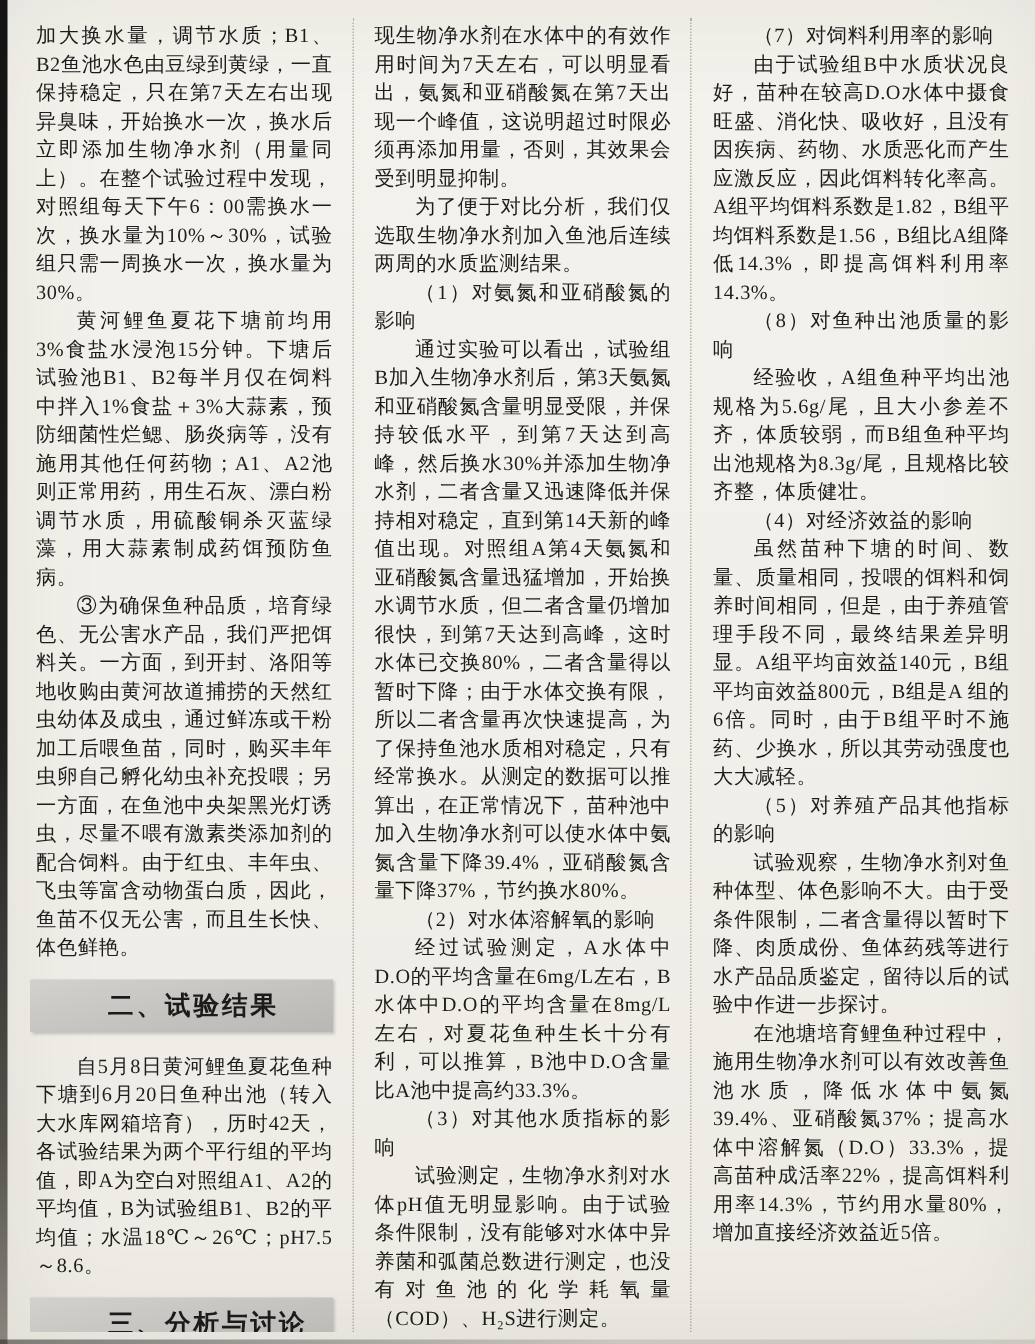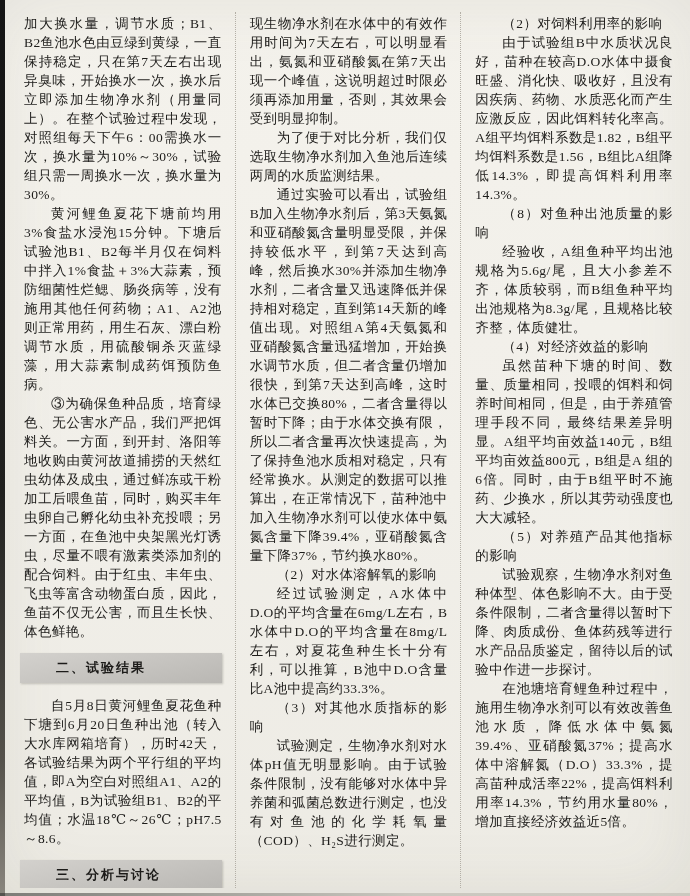--- a/index.html
+++ b/index.html
@@ -40,25 +40,25 @@
     font-size:13.5px;
     line-height:19px;
     color:#1d1c1a;
     text-align:justify;
     text-justify:inter-character;
     letter-spacing:0.4px;
   }
   p.para.indent{text-indent:2em;}
   .sec-header{
     margin:12px 0 13px -4px;
-    padding:6px 4px 6px 36px;
+    padding:6px 4px 6px 52px;
     background:linear-gradient(168deg,#d3d1cd 0%,#c5c3bf 55%,#b9b7b3 100%);
     color:#1c1b19;
     font-weight:bold;
-    font-size:13px;
+    font-size:17px;
     letter-spacing:2px;
     font-family:"Liberation Sans","DejaVu Sans",sans-serif;
     box-shadow:1px 1px 2px rgba(60,58,52,0.25);
   }
 </style>
 </head>
 <body>
 
 <div class="page">
   <div class="scan-edge-left"></div>
@@ -67,28 +67,29 @@
         <p class="para">加大换水量，调节水质；B1、B2鱼池水色由豆绿到黄绿，一直保持稳定，只在第7天左右出现异臭味，开始换水一次，换水后立即添加生物净水剂（用量同上）。在整个试验过程中发现，对照组每天下午6：00需换水一次，换水量为10%～30%，试验组只需一周换水一次，换水量为30%。</p>
         <p class="para indent">黄河鲤鱼夏花下塘前均用3%食盐水浸泡15分钟。下塘后试验池B1、B2每半月仅在饲料中拌入1%食盐＋3%大蒜素，预防细菌性烂鳃、肠炎病等，没有施用其他任何药物；A1、A2池则正常用药，用生石灰、漂白粉调节水质，用硫酸铜杀灭蓝绿藻，用大蒜素制成药饵预防鱼病。</p>
         <p class="para indent">③为确保鱼种品质，培育绿色、无公害水产品，我们严把饵料关。一方面，到开封、洛阳等地收购由黄河故道捕捞的天然红虫幼体及成虫，通过鲜冻或干粉加工后喂鱼苗，同时，购买丰年虫卵自己孵化幼虫补充投喂；另一方面，在鱼池中央架黑光灯诱虫，尽量不喂有激素类添加剂的配合饲料。由于红虫、丰年虫、飞虫等富含动物蛋白质，因此，鱼苗不仅无公害，而且生长快、体色鲜艳。</p>
         <div class="sec-header">二、试验结果</div>
         <p class="para indent">自5月8日黄河鲤鱼夏花鱼种下塘到6月20日鱼种出池（转入大水库网箱培育），历时42天，各试验结果为两个平行组的平均值，即A为空白对照组A1、A2的平均值，B为试验组B1、B2的平均值；水温18℃～26℃；pH7.5～8.6。</p>
         <div class="sec-header">三、分析与讨论</div>
       </div>
     <div class="col">
         <p class="para">现生物净水剂在水体中的有效作用时间为7天左右，可以明显看出，氨氮和亚硝酸氮在第7天出现一个峰值，这说明超过时限必须再添加用量，否则，其效果会受到明显抑制。</p>
         <p class="para indent">为了便于对比分析，我们仅选取生物净水剂加入鱼池后连续两周的水质监测结果。</p>
+        <p class="para indent">（1）对氨氮和亚硝酸氮的影响</p>
         <p class="para indent">通过实验可以看出，试验组B加入生物净水剂后，第3天氨氮和亚硝酸氮含量明显受限，并保持较低水平，到第7天达到高峰，然后换水30%并添加生物净水剂，二者含量又迅速降低并保持相对稳定，直到第14天新的峰值出现。对照组A第4天氨氮和亚硝酸氮含量迅猛增加，开始换水调节水质，但二者含量仍增加很快，到第7天达到高峰，这时水体已交换80%，二者含量得以暂时下降；由于水体交换有限，所以二者含量再次快速提高，为了保持鱼池水质相对稳定，只有经常换水。从测定的数据可以推算出，在正常情况下，苗种池中加入生物净水剂可以使水体中氨氮含量下降39.4%，亚硝酸氮含量下降37%，节约换水80%。</p>
         <p class="para indent">（2）对水体溶解氧的影响</p>
         <p class="para indent">经过试验测定，A水体中D.O的平均含量在6mg/L左右，B水体中D.O的平均含量在8mg/L左右，对夏花鱼种生长十分有利，可以推算，B池中D.O含量比A池中提高约33.3%。</p>
         <p class="para indent">（3）对其他水质指标的影响</p>
         <p class="para indent">试验测定，生物净水剂对水体pH值无明显影响。由于试验条件限制，没有能够对水体中异养菌和弧菌总数进行测定，也没有对鱼池的化学耗氧量（COD）、H₂S进行测定。</p>
       </div>
     <div class="col">
-        <p class="para indent">（2）对饲料利用率的影响</p>
+        <p class="para indent">（7）对饲料利用率的影响</p>
         <p class="para indent">由于试验组B中水质状况良好，苗种在较高D.O水体中摄食旺盛、消化快、吸收好，且没有因疾病、药物、水质恶化而产生应激反应，因此饵料转化率高。A组平均饵料系数是1.82，B组平均饵料系数是1.56，B组比A组降低14.3%，即提高饵料利用率14.3%。</p>
         <p class="para indent">（8）对鱼种出池质量的影响</p>
         <p class="para indent">经验收，A组鱼种平均出池规格为5.6g/尾，且大小参差不齐，体质较弱，而B组鱼种平均出池规格为8.3g/尾，且规格比较齐整，体质健壮。</p>
         <p class="para indent">（4）对经济效益的影响</p>
         <p class="para indent">虽然苗种下塘的时间、数量、质量相同，投喂的饵料和饲养时间相同，但是，由于养殖管理手段不同，最终结果差异明显。A组平均亩效益140元，B组平均亩效益800元，B组是A 组的6倍。同时，由于B组平时不施药、少换水，所以其劳动强度也大大减轻。</p>
         <p class="para indent">（5）对养殖产品其他指标的影响</p>
         <p class="para indent">试验观察，生物净水剂对鱼种体型、体色影响不大。由于受条件限制，二者含量得以暂时下降、肉质成份、鱼体药残等进行水产品品质鉴定，留待以后的试验中作进一步探讨。</p>
         <p class="para indent">在池塘培育鲤鱼种过程中，施用生物净水剂可以有效改善鱼池水质，降低水体中氨氮39.4%、亚硝酸氮37%；提高水体中溶解氮（D.O）33.3%，提高苗种成活率22%，提高饵料利用率14.3%，节约用水量80%，增加直接经济效益近5倍。</p>
       </div>
   </div>

